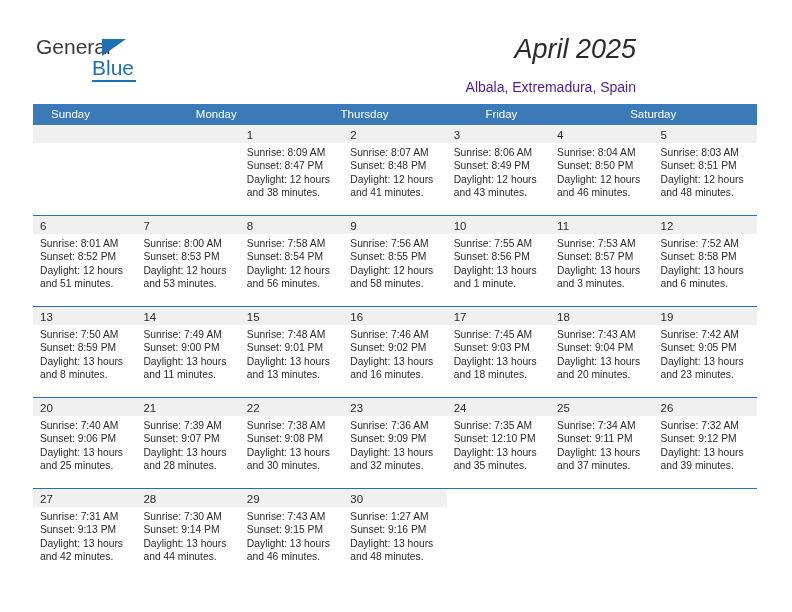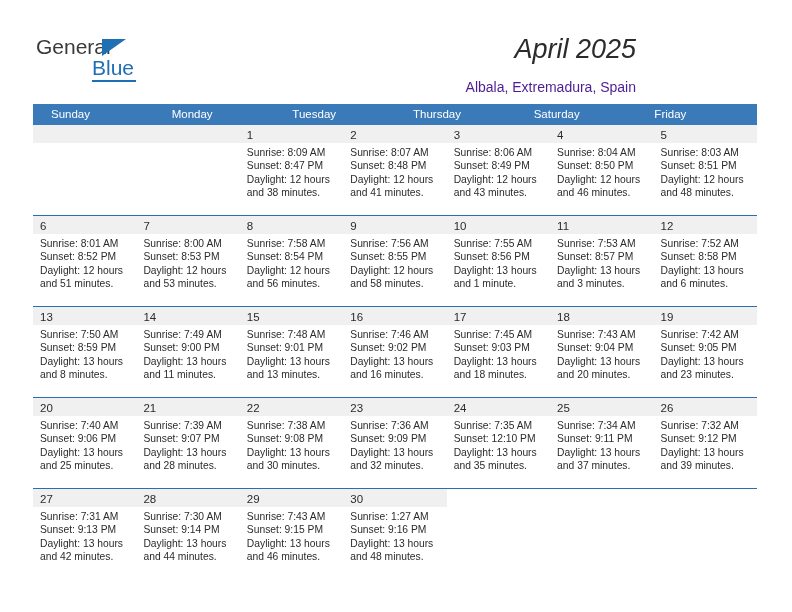--- a/index.html
+++ b/index.html
@@ -169,24 +169,23 @@
 
     <div class="title">April 2025</div>
     <div class="subtitle">Albala, Extremadura, Spain</div>
   </div>
 
   <div class="calendar">
 
     <div class="weekdays">
       <div class="weekday">Sunday</div>
       <div class="weekday">Monday</div>
-      <div class="weekday">Tuesday</div>
       <div class="weekday">Thursday</div>
+      <div class="weekday">Friday</div>
       <div class="weekday">Saturday</div>
-      <div class="weekday">Friday</div>
     </div>
 
     <div id="weeks-container">
         <div class="week">
           <div class="daycell empty">
             <div class="numband"><span class="daynum"></span></div>
           </div>
           <div class="daycell empty">
             <div class="numband"><span class="daynum"></span></div>
           </div>

